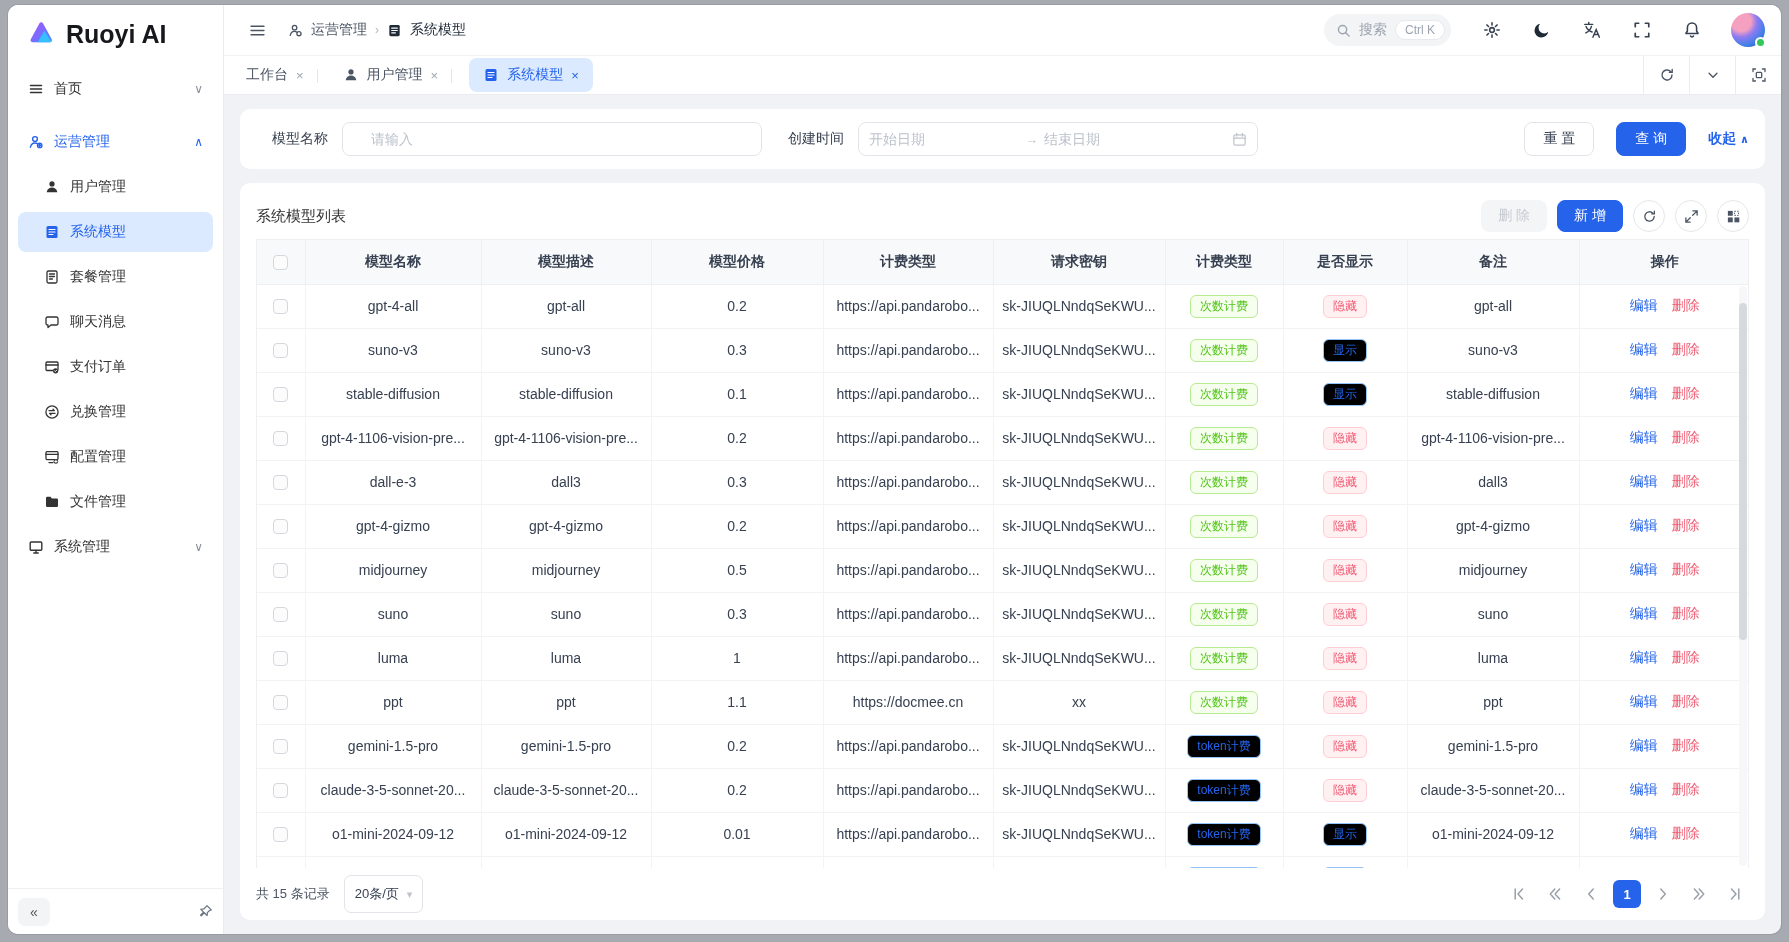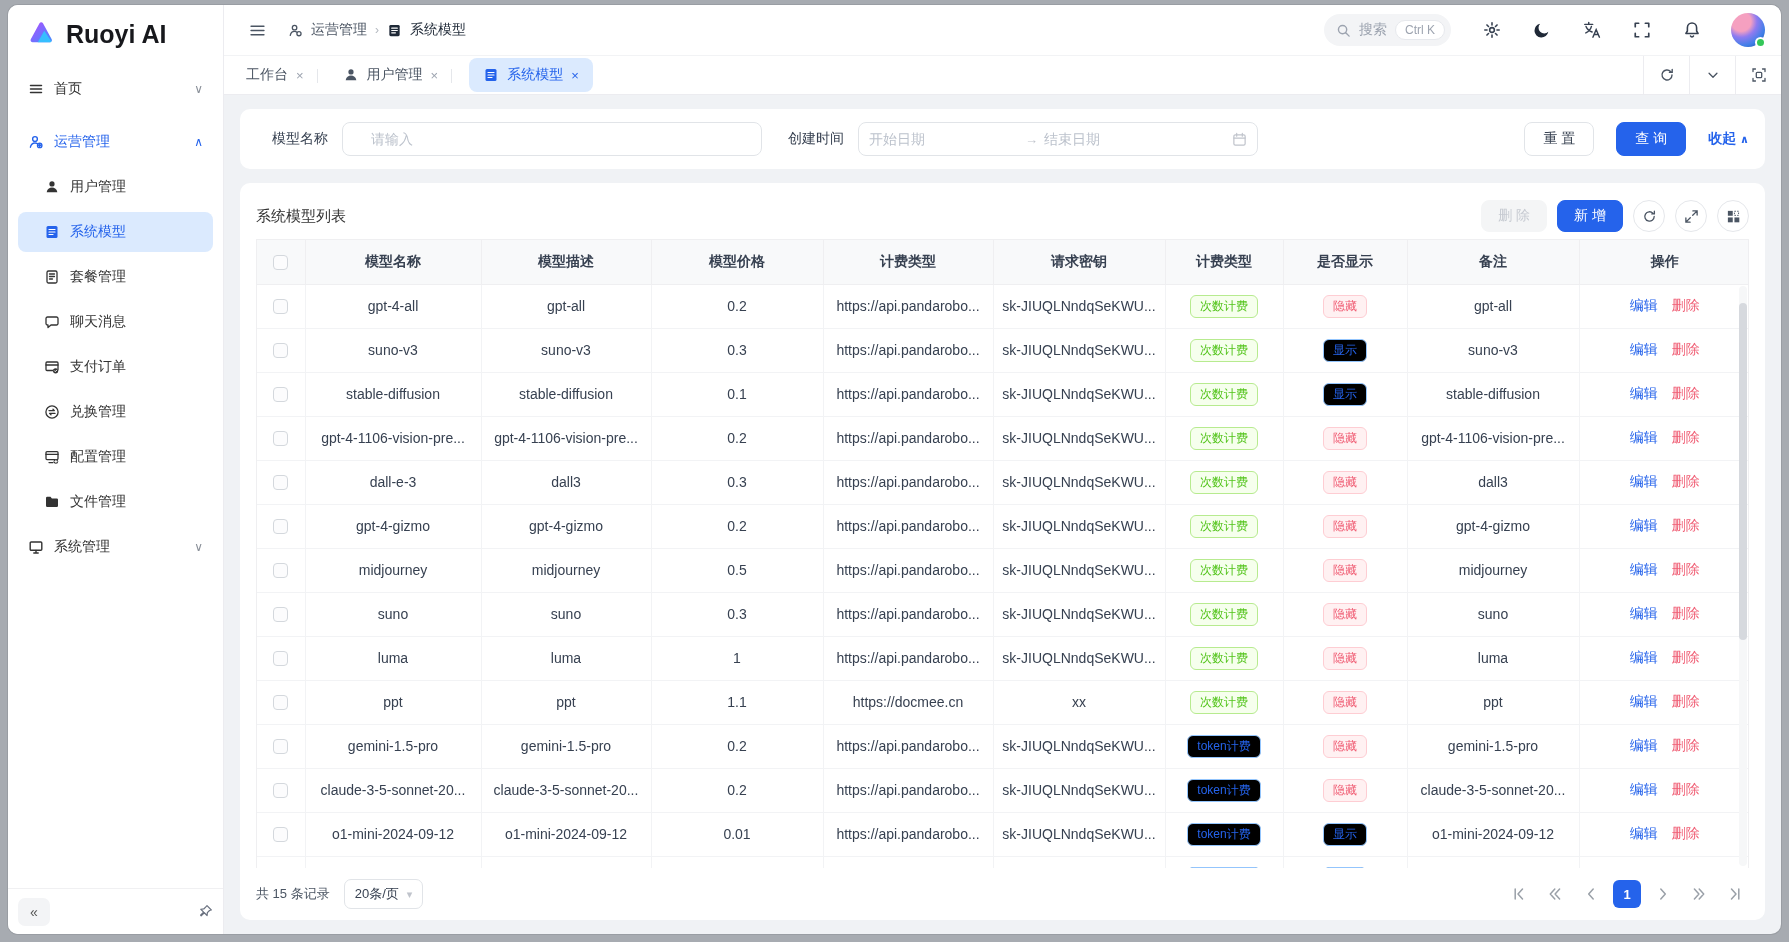--- a/index.html
+++ b/index.html
@@ -85,21 +85,21 @@
   .badge { display:inline-block; padding:2px 9px; border-radius:6px; font-size:12px; line-height:17px; border:1px solid transparent; }
   .badge.green { color:#52c41a; background:#f6ffed; border-color:#b7eb8f; }
   .badge.blue { color:#2563eb; background:#000000; border-color:#93c5fd; }
   .badge.red { color:#f05b72; background:#fff1f2; border-color:#fecdd3; }
   .op-edit { color:#2563eb; cursor:pointer; margin-right:14px; }
   .op-del { color:#f05b72; cursor:pointer; }
   .vscroll { position:absolute; top:46px; right:1px; bottom:2px; width:8px; background:#f6f7f8; border-radius:4px; }
   .vscroll .thumb { position:absolute; top:3%; width:8px; height:58%; border-radius:4px; background:#d6d9de; cursor:pointer; }
 
   .table-footer { height:52px; display:flex; align-items:center; gap:14px; flex-shrink:0; color:#4b5563; font-size:13px; }
-  .page-size { height:30px; border:1px solid #e1e4e8; border-radius:7px; display:flex; align-items:center; gap:8px; padding:0 10px; cursor:pointer; color:#374151; font-size:13px; }
+  .page-size { height:38px; border:1px solid #e1e4e8; border-radius:7px; display:flex; align-items:center; gap:8px; padding:0 10px; cursor:pointer; color:#374151; font-size:13px; }
   .page-size .caret { color:#c0c4cc; font-size:11px; }
   .pager { margin-left:auto; display:flex; align-items:center; gap:8px; }
   .pg { width:28px; height:28px; display:flex; align-items:center; justify-content:center; color:#9aa0a8; cursor:pointer; border-radius:6px; }
   .pg.current { background:#2563eb; color:#fff; font-weight:bold; font-size:13px; }
 
   svg { display:block; }
 </style>
 </head>
 <body>
 

